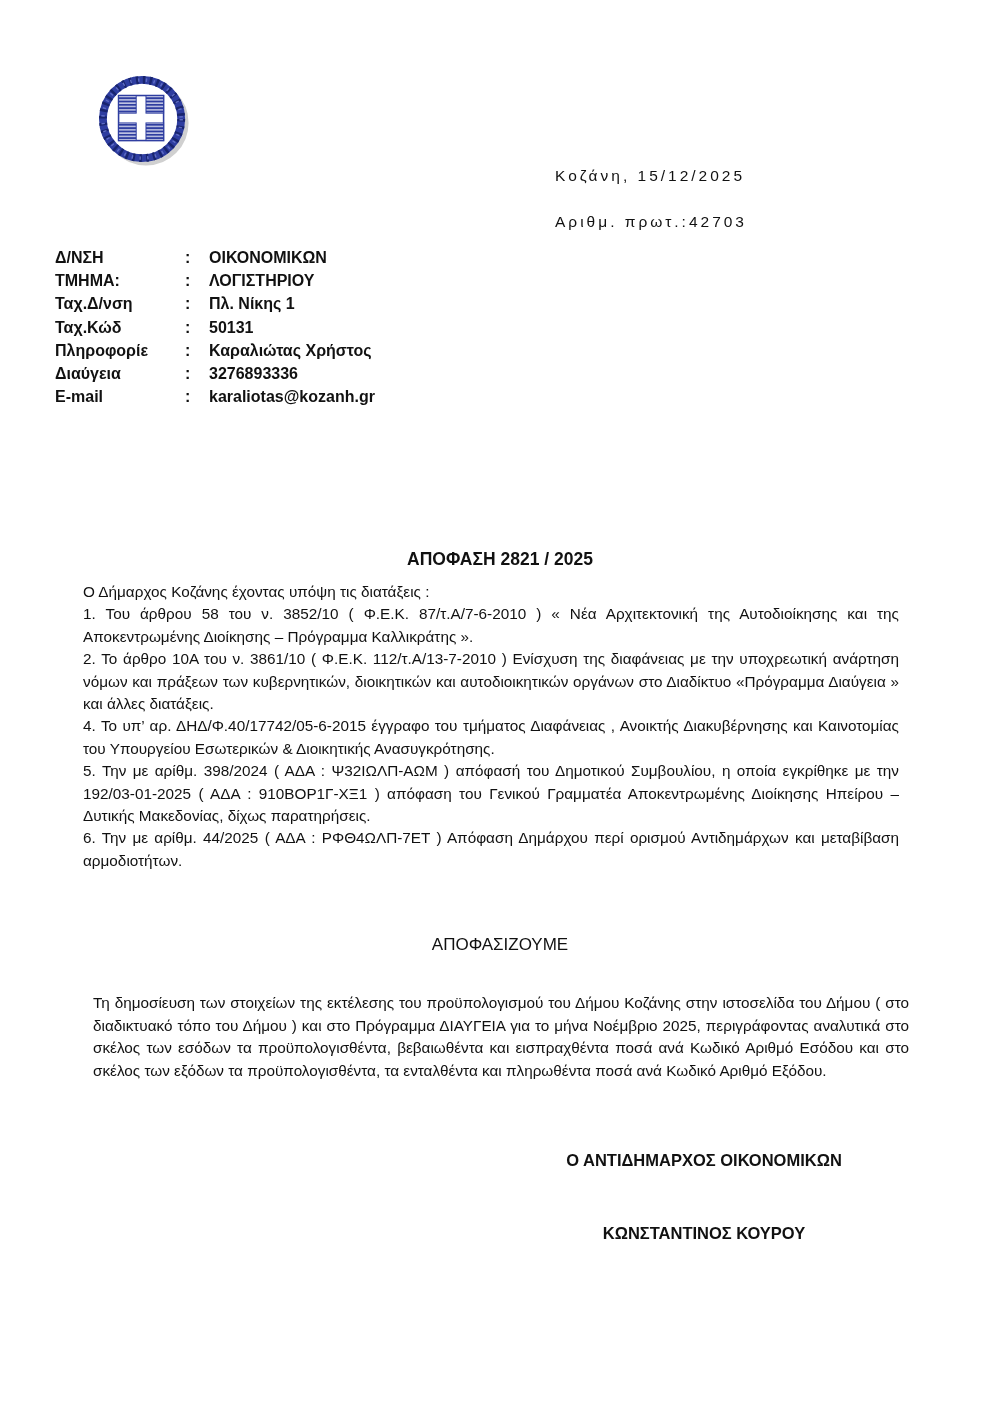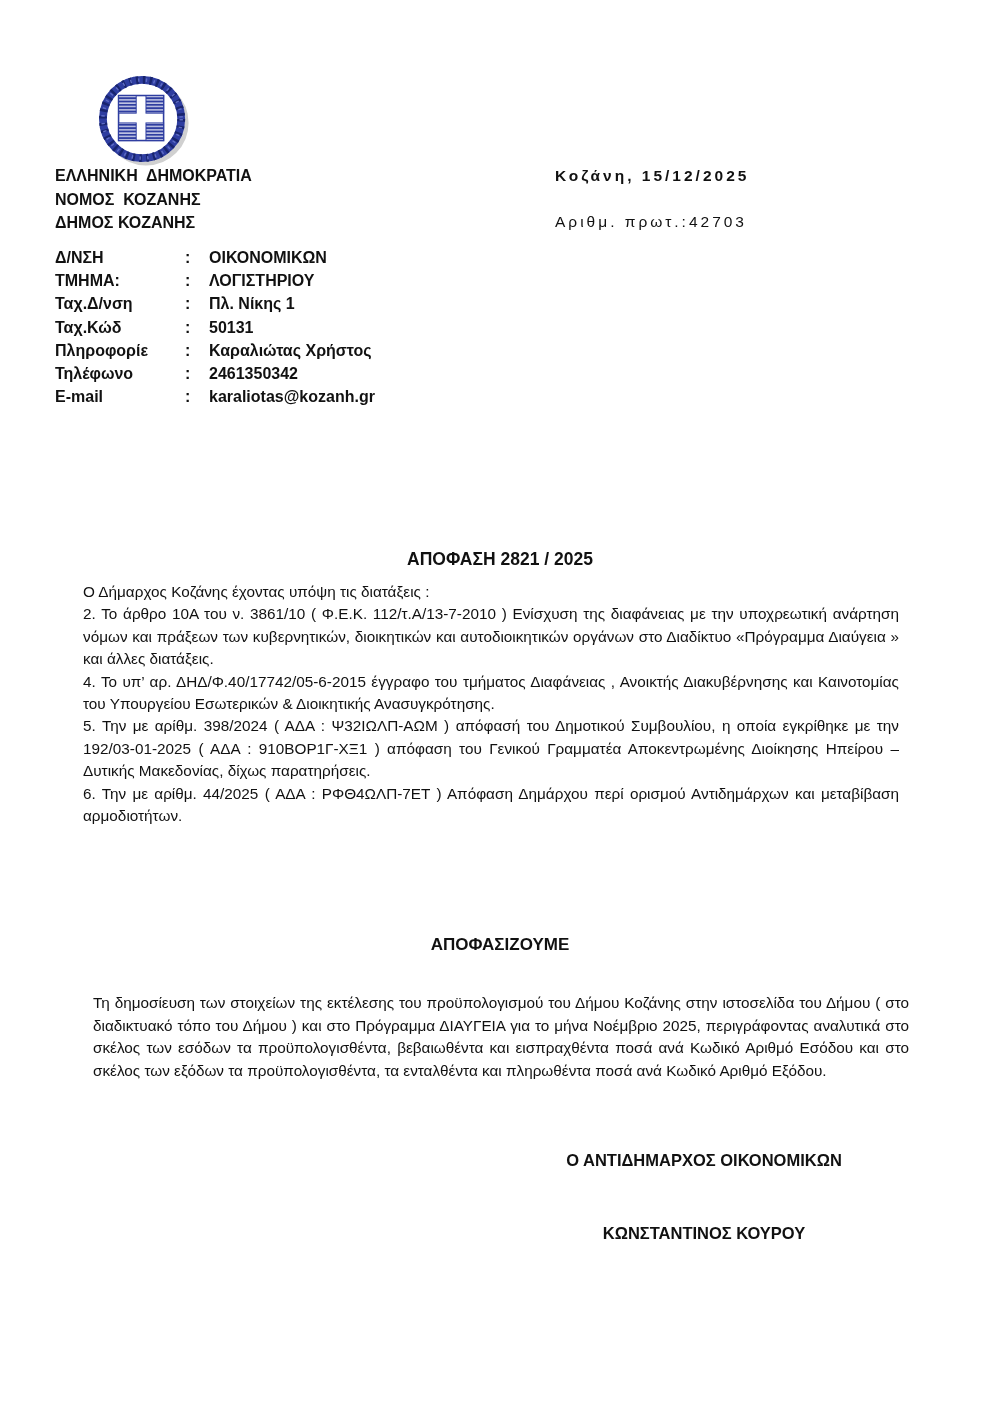--- a/index.html
+++ b/index.html
@@ -3,33 +3,33 @@
 <meta charset="utf-8">
 <style>
   html,body{margin:0;padding:0;background:#ffffff;}
   .page{
     position:relative;width:1000px;height:1413px;background:#ffffff;
     font-family:"Liberation Sans",sans-serif;color:#111111;overflow:hidden;
   }
   .emblem{position:absolute;left:96px;top:74px;width:98px;height:92px;}
   .org-block{position:absolute;left:55px;top:164px;font-weight:700;font-size:16px;line-height:23.5px;}
   .org-line{white-space:pre;}
-  .place-date{position:absolute;left:555px;top:167px;font-size:15.5px;letter-spacing:3px;white-space:pre;font-weight:bold;}
+  .place-date{position:absolute;left:555px;top:167px;font-size:15.5px;letter-spacing:3px;white-space:pre;}
   .protocol{position:absolute;left:555px;top:213px;font-size:15.5px;letter-spacing:3px;white-space:pre;}
   .contact{position:absolute;left:55px;top:249px;font-weight:700;font-size:16px;}
   .contact-row{display:flex;height:23.2px;}
   .contact-label{width:130px;}
   .contact-sep{width:24px;}
   .contact-value{white-space:pre;}
   .subject{position:absolute;left:64px;top:446px;width:848px;font-size:16.5px;line-height:45px;text-indent:21px;}
   .subject-label{font-weight:700;}
   .decision-title{position:absolute;left:0;top:549px;width:1000px;text-align:center;font-weight:700;font-size:17.5px;}
   .body-block{position:absolute;left:83px;top:581px;width:816px;font-size:15.3px;line-height:22.4px;text-align:justify;}
   .body-block p{margin:0;}
-  .resolve-title{position:absolute;left:0;top:935px;width:1000px;text-align:center;font-weight:700;font-size:17px;}
+  .resolve-title{position:absolute;left:0;top:935px;width:1000px;text-align:center;font-weight:400;font-size:17px;}
   .resolution{position:absolute;left:93px;top:977px;width:816px;font-size:15.3px;line-height:22.4px;text-align:justify;}
   .signature{position:absolute;left:454px;top:1151px;width:500px;text-align:center;font-weight:700;font-size:16.5px;}
   .signature-name{margin-top:54px;}
 </style>
 </head>
 <body>
 
 <div class="page">
 
   <svg class="emblem" viewBox="0 0 100 94" xmlns="http://www.w3.org/2000/svg" aria-hidden="true">
@@ -46,25 +46,20 @@
     <circle cx="47" cy="46" r="40" fill="none" stroke="#18246e" stroke-width="8" stroke-dasharray="2.5 4.5"></circle>
     <circle cx="47" cy="46" r="40" fill="none" stroke="#5d6bc4" stroke-width="3.5" stroke-dasharray="1.5 6.5"></circle>
 
     <rect x="23" y="22" width="46" height="46" fill="#ffffff" stroke="#2e3da0" stroke-width="1.6"></rect>
     <rect x="23" y="22" width="18" height="18" fill="url(#hatch)" stroke="#2e3da0" stroke-width="1"></rect>
     <rect x="51" y="22" width="18" height="18" fill="url(#hatch)" stroke="#2e3da0" stroke-width="1"></rect>
     <rect x="23" y="50" width="18" height="18" fill="url(#hatch)" stroke="#2e3da0" stroke-width="1"></rect>
     <rect x="51" y="50" width="18" height="18" fill="url(#hatch)" stroke="#2e3da0" stroke-width="1"></rect>
   </svg>
 
-  <div class="org-block">
-    <div class="org-line">ΕΛΛΗΝΙΚΗ  ΔΗΜΟΚΡΑΤΙΑ</div>
-    <div class="org-line">ΝΟΜΟΣ  ΚΟΖΑΝΗΣ</div>
-    <div class="org-line">ΔΗΜΟΣ ΚΟΖΑΝΗΣ</div>
-  </div>
 
   <div class="place-date">Κοζάνη, 15/12/2025</div>
   <div class="protocol">Αριθμ. πρωτ.:42703</div>
 
   <div class="contact">
     <div class="contact-row">
       <span class="contact-label">Δ/ΝΣΗ</span>
       <span class="contact-sep">:</span>
       <span class="contact-value">ΟΙΚΟΝΟΜΙΚΩΝ</span>
     </div>
@@ -82,36 +77,37 @@
       <span class="contact-label">Ταχ.Κώδ</span>
       <span class="contact-sep">:</span>
       <span class="contact-value">50131</span>
     </div>
     <div class="contact-row">
       <span class="contact-label">Πληροφορίε</span>
       <span class="contact-sep">:</span>
       <span class="contact-value">Καραλιώτας Χρήστος</span>
     </div>
     <div class="contact-row">
-      <span class="contact-label">Τηλέφωνο</span>
+      <span class="contact-label">Διαύγεια</span>
       <span class="contact-sep">:</span>
-      <span class="contact-value">2461350342</span>
+      <span class="contact-value">3276893336</span>
     </div>
     <div class="contact-row">
       <span class="contact-label">E-mail</span>
       <span class="contact-sep">:</span>
       <span class="contact-value">karaliotas@kozanh.gr</span>
     </div>
   </div>
 
 
   <div class="decision-title">ΑΠΟΦΑΣΗ 2821 / 2025</div>
 
   <div class="body-block">
     <p>Ο Δήμαρχος Κοζάνης έχοντας υπόψη τις διατάξεις :</p>
+    <p>1. Του άρθρου 58 του ν. 3852/10 ( Φ.Ε.Κ. 87/τ.Α/7-6-2010 ) « Νέα Αρχιτεκτονική της Αυτοδιοίκησης και της Αποκεντρωμένης Διοίκησης – Πρόγραμμα Καλλικράτης ».</p>
     <p>2. Το άρθρο 10Α του ν. 3861/10 ( Φ.Ε.Κ. 112/τ.Α/13-7-2010 ) Ενίσχυση της διαφάνειας με την υποχρεωτική ανάρτηση νόμων και πράξεων των κυβερνητικών, διοικητικών και αυτοδιοικητικών οργάνων στο Διαδίκτυο «Πρόγραμμα Διαύγεια » και άλλες διατάξεις.</p>
     <p>4. Το υπ’ αρ. ΔΗΔ/Φ.40/17742/05-6-2015 έγγραφο του τμήματος Διαφάνειας , Ανοικτής Διακυβέρνησης και Καινοτομίας του Υπουργείου Εσωτερικών &amp; Διοικητικής Ανασυγκρότησης.</p>
     <p>5. Την με αρίθμ. 398/2024 ( ΑΔΑ : Ψ32ΙΩΛΠ-ΑΩΜ ) απόφασή του Δημοτικού Συμβουλίου, η οποία εγκρίθηκε με την 192/03-01-2025 ( ΑΔΑ : 910ΒΟΡ1Γ-ΧΞ1 ) απόφαση του Γενικού Γραμματέα Αποκεντρωμένης Διοίκησης Ηπείρου – Δυτικής Μακεδονίας, δίχως παρατηρήσεις.</p>
     <p>6. Την με αρίθμ. 44/2025 ( ΑΔΑ : ΡΦΘ4ΩΛΠ-7ΕΤ ) Απόφαση Δημάρχου περί ορισμού Αντιδημάρχων και μεταβίβαση αρμοδιοτήτων.</p>
   </div>
 
   <div class="resolve-title">ΑΠΟΦΑΣΙΖΟΥΜΕ</div>
   <p class="resolution">Τη δημοσίευση των στοιχείων της εκτέλεσης του προϋπολογισμού του Δήμου Κοζάνης στην ιστοσελίδα του Δήμου ( στο διαδικτυακό τόπο του Δήμου ) και στο Πρόγραμμα ΔΙΑΥΓΕΙΑ για το μήνα Νοέμβριο 2025, περιγράφοντας αναλυτικά στο σκέλος των εσόδων τα προϋπολογισθέντα, βεβαιωθέντα και εισπραχθέντα ποσά ανά Κωδικό Αριθμό Εσόδου και στο σκέλος των εξόδων τα προϋπολογισθέντα, τα ενταλθέντα και πληρωθέντα ποσά ανά Κωδικό Αριθμό Εξόδου.</p>
 
   <div class="signature">

